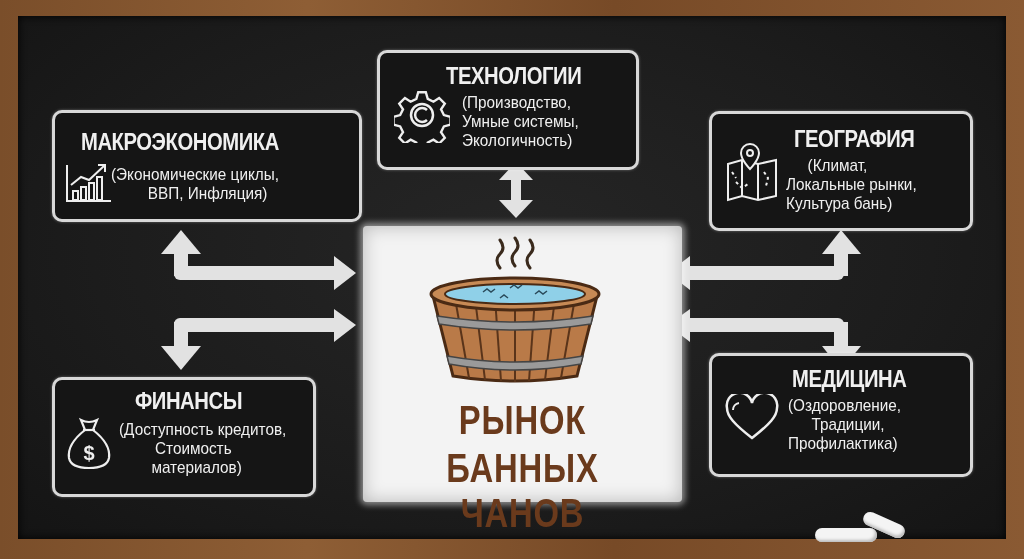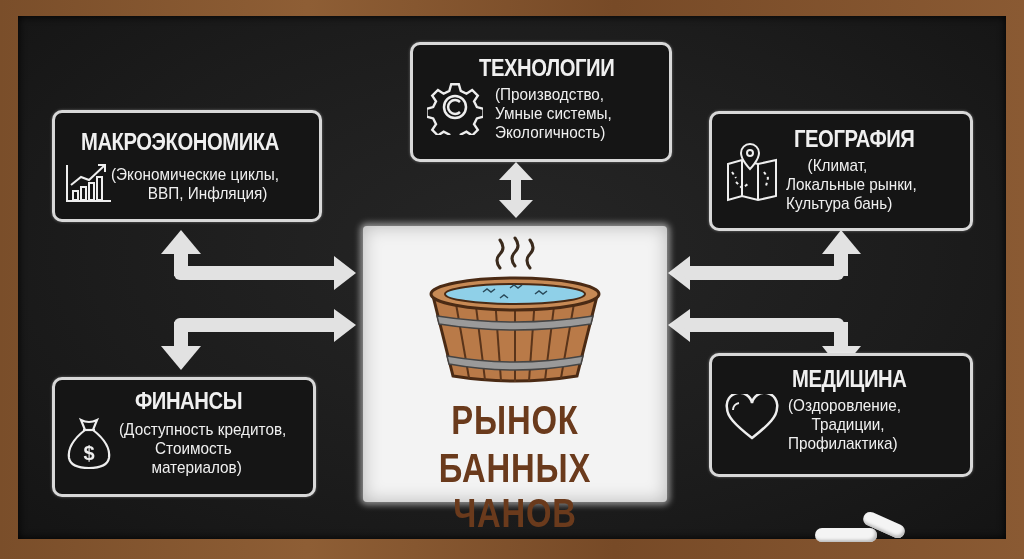--- a/index.html
+++ b/index.html
@@ -34,20 +34,21 @@
     .box .desc {
       position: absolute; font-size: 17px; line-height: 19px;
       transform: scaleX(0.9); transform-origin: left top; white-space: nowrap;
     }
     .box .icon { position: absolute; }
     .center {
       position: absolute; left: 363px; top: 226px; width: 304px; height: 276px;
       background: #f3f3f3;
       border-radius: 4px;
       box-shadow: 0 0 6px 3px rgba(255,255,255,0.5), inset 0 0 18px rgba(0,0,0,0.25);
+      padding-left: 15px;
     }
     .center .line {
       position: absolute; left: 0; width: 100%; text-align: center;
       font-weight: bold; font-size: 40px; color: #6a3a1c;
       letter-spacing: 1px; transform: scaleX(0.82);
       font-family: "Liberation Sans", sans-serif;
     }
     .arrows { position: absolute; left: 0; top: 0; }
     .chalk { position: absolute; background: #f4f4f4; border-radius: 8px; box-shadow: inset -2px -2px 3px #bbb; }
   </style>
@@ -89,37 +90,37 @@
 
     <g>
       <polygon points="690,309 668,325 690,342"></polygon>
       <rect x="684" y="318" width="160" height="14" rx="6"></rect>
       <rect x="834" y="322" width="14" height="26"></rect>
       <polygon points="822,346 841,370 861,346"></polygon>
     </g>
   </g>
 </svg>
 
-<div class="box" style="left:377px;top:42px;width:256px;height:114px;margin-left:33px;">
+<div class="box" style="left:377px;top:50px;width:256px;height:114px;">
   <svg class="icon" style="left:14px;top:34px;" width="56" height="56" viewBox="0 0 56 56">
     <g fill="none" stroke="#eee" stroke-width="2.5">
       <path d="M24 4h8l2 7 6 3 6-4 6 6-4 6 3 6 7 2v8l-7 2-3 6 4 6-6 6-6-4-6 3-2 7h-8l-2-7-6-3-6 4-6-6 4-6-3-6-7-2v-8l7-2 3-6-4-6 6-6 6 4 6-3z" transform="translate(0,0) scale(0.95) translate(1.5,1.5)"></path>
       <circle cx="28" cy="28" r="11"></circle>
       <path d="M33 23 a7 7 0 1 0 0 10"></path>
     </g>
   </svg>
   <div class="title" style="left:66px;top:10px;">ТЕХНОЛОГИИ</div>
   <div class="desc" style="left:82px;top:40px;">
     <div>(Производство,</div>
     <div>Умные системы,</div>
     <div>Экологичность)</div>
   </div>
 </div>
 
-<div class="box" style="left:52px;top:110px;width:264px;height:106px;">
+<div class="box" style="left:52px;top:110px;width:264px;height:106px;padding-left:40px;">
   <svg class="icon" style="left:10px;top:48px;" width="48" height="42" viewBox="0 0 48 42">
     <g fill="none" stroke="#eee" stroke-width="2">
       <path d="M2 4v36h44"></path>
       <rect x="8" y="30" width="5" height="9"></rect>
       <rect x="16" y="26" width="5" height="13"></rect>
       <rect x="24" y="22" width="5" height="17"></rect>
       <rect x="32" y="16" width="5" height="23"></rect>
       <path d="M6 24 L16 16 L24 19 L40 4"></path>
       <path d="M33 4 L40 4 L40 11"></path>
     </g>

